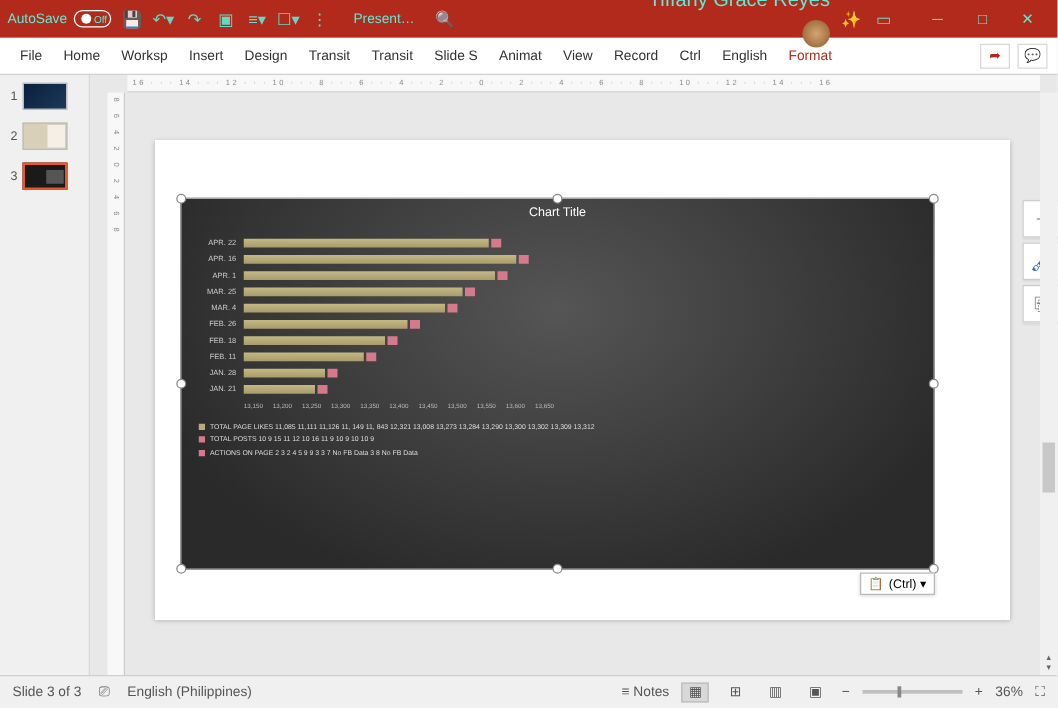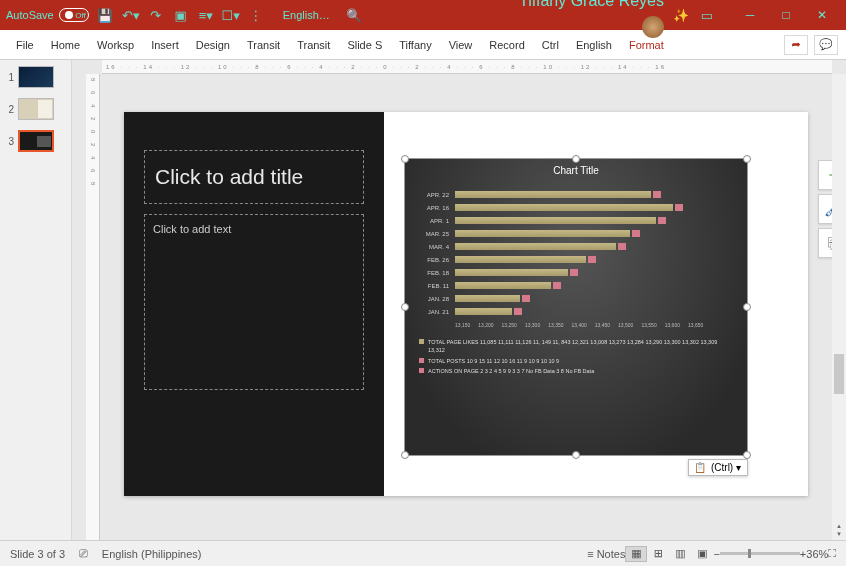--- a/index.html
+++ b/index.html
@@ -67,21 +67,21 @@
   .side-tools { position:absolute; top:48px; right:-44px; width:34px; display:flex; flex-direction:column; gap:4px; }
   .side-tool { width:30px; height:30px; background:#fff; border:1px solid #ccc; display:flex; align-items:center; justify-content:center; font-size:14px; box-shadow:0 1px 2px rgba(0,0,0,0.1); }
   
   .paste-opt { position:absolute; bottom:20px; right:60px; background:#fff; border:1px solid #bbb; padding:2px 6px; font-size:10px; display:flex; align-items:center; gap:4px; box-shadow:0 1px 3px rgba(0,0,0,0.2); }
   
   .vscroll { position:absolute; right:0; top:14px; bottom:0; width:14px; background:#f0f0f0; }
   .vscroll-thumb { position:absolute; left:2px; right:2px; top:280px; height:40px; background:#c8c8c8; }
   .vscroll-arrows { position:absolute; bottom:2px; left:0; right:0; display:flex; flex-direction:column; align-items:center; gap:1px; font-size:7px; color:#666; }
   
   .status { height: 26px; background: #f0f0f0; border-top: 1px solid #d0d0d0; display: flex; align-items: center; padding: 0 10px; font-size: 11px; color: #555; gap: 14px; }
-  .status-right { margin-left:auto; display:flex; align-items:center; }
+  .status-right { margin-left:auto; display:flex; align-items:center; gap:10px; }
   .view-btn { width:22px; height:16px; display:flex; align-items:center; justify-content:center; border:1px solid transparent; }
   .view-btn.active { background:#d8d8d8; border-color:#bbb; }
   .zoom-slider { width:80px; height:3px; background:#c0c0c0; position:relative; }
   .zoom-slider::after { content:''; position:absolute; left:28px; top:-3px; width:3px; height:9px; background:#888; }
 </style>
 </head>
 <body>
 
 <div class="titlebar">
   <div class="autosave">
@@ -92,21 +92,21 @@
   </div>
   <div class="tb-group">
     <span class="tb-icon">💾</span>
     <span class="tb-icon">↶▾</span>
     <span class="tb-icon">↷</span>
     <span class="tb-icon">▣</span>
     <span class="tb-icon">≡▾</span>
     <span class="tb-icon">☐▾</span>
     <span class="tb-icon">⋮</span>
   </div>
-  <span class="doc-title">English…</span>
+  <span class="doc-title">Present…</span>
   <span class="tb-icon search-ico">🔍</span>
   <div class="user">
     <span>Tiffany Grace Reyes</span>
     <span class="avatar"></span>
   </div>
   <span class="tb-icon">✨</span>
   <span class="tb-icon">▭</span>
   <div class="win-ctrl">
     <span class="win-btn">─</span>
     <span class="win-btn">□</span>
@@ -116,21 +116,21 @@
 
 <div class="ribbon">
   <span class="tab">File</span>
   <span class="tab">Home</span>
   <span class="tab">Worksp</span>
   <span class="tab">Insert</span>
   <span class="tab">Design</span>
   <span class="tab">Transit</span>
   <span class="tab">Transit</span>
   <span class="tab">Slide S</span>
-  <span class="tab">Tiffany</span>
+  <span class="tab">Animat</span>
   <span class="tab">View</span>
   <span class="tab">Record</span>
   <span class="tab">Ctrl</span>
   <span class="tab">English</span>
   <span class="tab red">Format</span>
   <div class="ribbon-right">
     <span class="rib-btn">➦</span>
     <span class="rib-btn">💬</span>
   </div>
 </div>
@@ -149,24 +149,20 @@
         <span class="thumb-num">3</span>
         <div class="thumb t3"></div>
       </div>
   </div>
 
   <div class="canvas-area">
     <div class="hruler">16 · · · 14 · · · 12 · · · 10 · · · 8 · · · 6 · · · 4 · · · 2 · · · 0 · · · 2 · · · 4 · · · 6 · · · 8 · · · 10 · · · 12 · · · 14 · · · 16</div>
     <div class="vruler">8  6  4  2  0  2  4  6  8</div>
 
     <div class="slide">
-      <div class="slide-left">
-        <div class="title-ph">Click to add title</div>
-        <div class="text-ph">Click to add text</div>
-      </div>
       <div class="slide-right">
         <div class="chart">
           <div class="chart-handle ch-tl"></div>
           <div class="chart-handle ch-tm"></div>
           <div class="chart-handle ch-tr"></div>
           <div class="chart-handle ch-ml"></div>
           <div class="chart-handle ch-mr"></div>
           <div class="chart-handle ch-bl"></div>
           <div class="chart-handle ch-bm"></div>
           <div class="chart-handle ch-br"></div>

